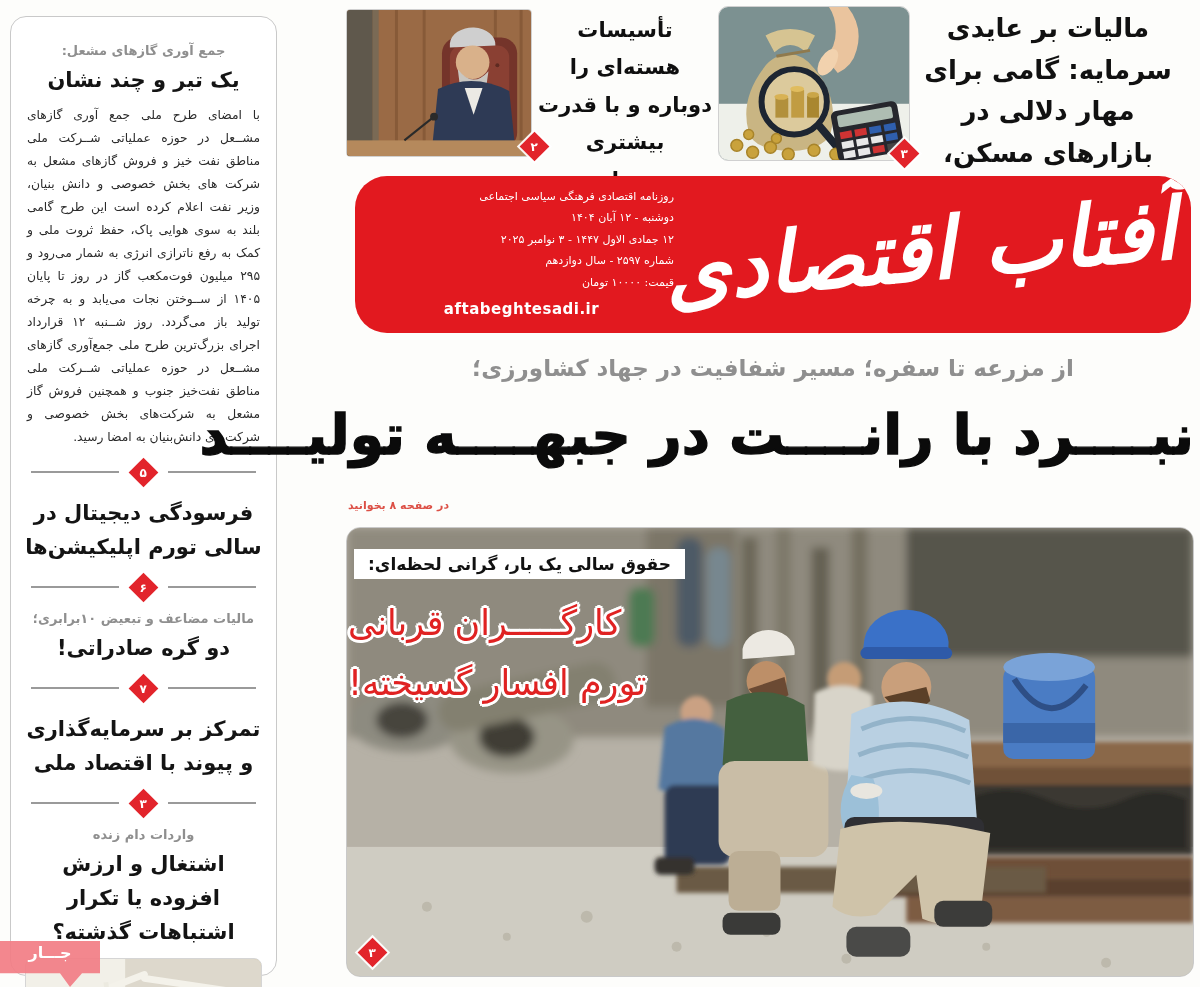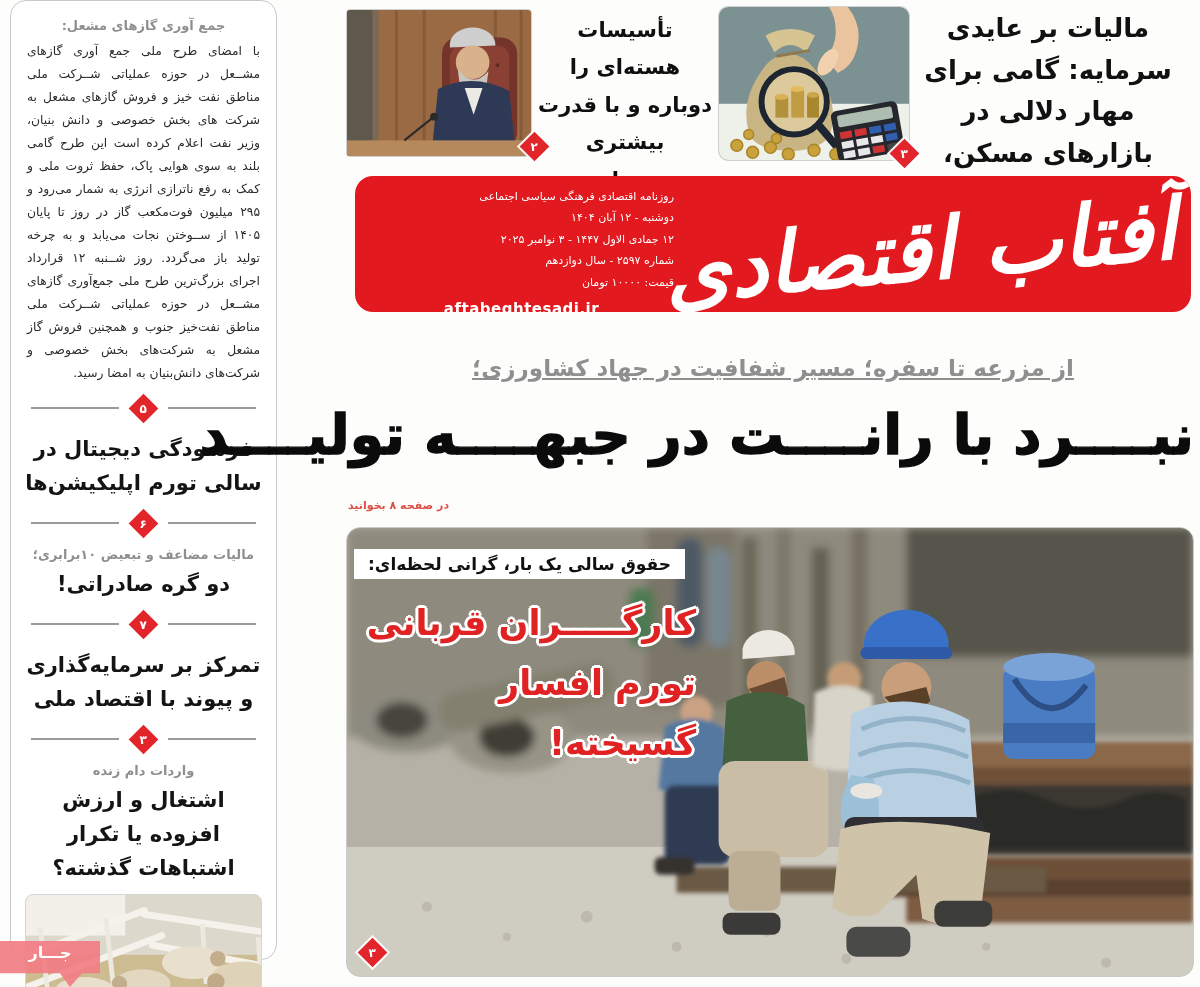--- a/index.html
+++ b/index.html
@@ -5,23 +5,23 @@
   * { margin:0; padding:0; box-sizing:border-box; }
   html,body { background:#e9e9e9; }
   body { font-family:"DejaVu Sans", sans-serif; }
   .page {
     position:relative; width:1200px; height:987px; margin:0 auto;
     background:#fdfdfb; overflow:hidden; direction:rtl;
   }
 
   
   .left-col {
-    position:absolute; left:10px; top:0; width:267px; height:960px;
+    position:absolute; left:10px; top:16px; width:267px; height:960px;
     border:1px solid #c9c9c9; border-radius:16px; background:#fff;
-    padding:8px 14px; direction:rtl;
+    padding:17px 14px; direction:rtl;
   }
   .kicker { color:#8f8f8f; font-size:13px; font-weight:bold; text-align:center; margin:9px 0 2px; }
   .lc-headline { font-size:21px; line-height:1.62; font-weight:bold; color:#141414; text-align:center; margin:5px 0; }
   .lc-body { font-size:12.3px; line-height:1.87; text-align:justify; color:#2b2b2b; margin:7px 2px 2px; }
   .divider { display:flex; align-items:center; gap:14px; margin:13px 6px; }
   .dline { flex:1; height:2px; background:#9a9a9a; }
   .diamond {
     width:21px; height:21px; background:#e2242b; transform:rotate(45deg);
     display:flex; align-items:center; justify-content:center; flex:0 0 auto;
   }
@@ -44,55 +44,55 @@
   .pez-photo .photo-frame { border-radius:4px; }
   .nuclear-headline {
     position:absolute; left:536px; top:12px; width:178px;
     font-size:21px; font-weight:bold; color:#0f0f0f; line-height:1.78;
     text-align:center; direction:rtl;
   }
   .nuclear-badge { position:absolute; left:524px; top:136px; }
 
   
   .masthead {
-    position:absolute; left:355px; top:176px; width:836px; height:136px;
-    background:#e2191f; border-radius:18px; overflow:hidden;
+    position:absolute; left:355px; top:176px; width:836px; height:157px;
+    background:#e2191f; border-radius:32px; overflow:hidden;
   }
   .m-info { position:absolute; left:14px; top:10px; width:305px; color:#fff; font-size:11px; line-height:1.95; text-align:right; direction:rtl; }
   .m-info .m-line { white-space:nowrap; }
   .m-url { font-size:15px; font-weight:bold; direction:ltr; text-align:center; margin-top:2px; letter-spacing:.5px; }
   .m-title {
     position:absolute; left:310px; right:14px; top:0; height:157px;
     color:#fff; font-weight:bold; font-style:italic; font-size:84px;
     line-height:150px; text-align:center; white-space:nowrap;
     transform:rotate(-5deg);
   }
 
   
   .main-kicker {
     position:absolute; left:355px; top:355px; width:836px;
-    text-align:center; font-size:23px; font-weight:bold; color:#8f8f8f; direction:rtl;text-decoration:underline;
+    text-align:center; font-size:23px; font-weight:bold; color:#8f8f8f; direction:rtl;
   }
   .main-headline {
     position:absolute; left:346px; top:386px; width:848px;
     text-align:center; font-size:55px; font-weight:bold; color:#0b0b0b;
     -webkit-text-stroke:1.4px #0b0b0b; line-height:1.8; direction:rtl; white-space:nowrap;
   }
   .page-ref { position:absolute; left:348px; top:499px; font-size:11px; font-weight:bold; color:#dc4f45; direction:rtl; }
 
   
   .workers { position:absolute; left:346px; top:527px; width:848px; height:450px; }
   .workers .photo-frame { border-radius:14px; border:1px solid #c9c9c9; }
   .w-label {
     position:absolute; left:8px; top:22px; background:#fff; color:#111;
     font-size:17px; font-weight:bold; padding:5px 14px; direction:rtl; white-space:nowrap;
   }
   .w-overlay {
-    position:absolute; left:2px; top:66px; width:348px; text-align:right;
-    font-size:35px; font-weight:bold; color:#e02222; line-height:1.72; direction:rtl;
+    position:absolute; left:2px; top:66px; width:348px; text-align:left;
+    font-size:35px; font-weight:normal; color:#e02222; line-height:1.72; direction:rtl;
     text-shadow:-2px -2px 0 #fff, 2px -2px 0 #fff, -2px 2px 0 #fff, 2px 2px 0 #fff,
                  0 -3px 0 #fff, 0 3px 0 #fff, -3px 0 0 #fff, 3px 0 0 #fff;
   }
   .w-badge { position:absolute; left:16px; bottom:14px; }
 
   
   .watermark {
     position:absolute; left:0; bottom:0; width:100px; height:46px; z-index:20;
     background:rgba(242,125,132,.92); color:#fff; font-size:16px; font-weight:bold;
     display:flex; align-items:flex-start; justify-content:center; padding-top:2px;
@@ -100,20 +100,21 @@
     direction:rtl;
   }
 </style>
 </head>
 <body>
 
 <div class="page">
 
   <aside class="left-col">
     <div class="kicker">جمع آوری گازهای مشعل:</div>
+    <h2 class="lc-headline">یک تیر و چند نشان</h2>
     <p class="lc-body">با امضای طرح ملی جمع آوری گازهای مشــعل در حوزه عملیاتی شــرکت ملی مناطق نفت خیز و فروش گازهای مشعل به شرکت های بخش خصوصی و دانش بنیان، وزیر نفت اعلام کرده است این طرح گامی بلند به سوی هوایی پاک، حفظ ثروت ملی و کمک به رفع ناترازی انرژی به شمار می‌رود و ۲۹۵ میلیون فوت‌مکعب گاز در روز تا پایان ۱۴۰۵ از ســوختن نجات می‌یابد و به چرخه تولید باز می‌گردد. روز شــنبه ۱۲ قرارداد اجرای بزرگ‌ترین طرح ملی جمع‌آوری گازهای مشــعل در حوزه عملیاتی شــرکت ملی مناطق نفت‌خیز جنوب و همچنین فروش گاز مشعل به شرکت‌های بخش خصوصی و شرکت‌های دانش‌بنیان به امضا رسید.</p>
 
     <div class="divider">
       <span class="dline"></span>
       <span class="diamond">
           <span class="dnum">۵</span>
         </span>
       <span class="dline"></span>
     </div>
 

